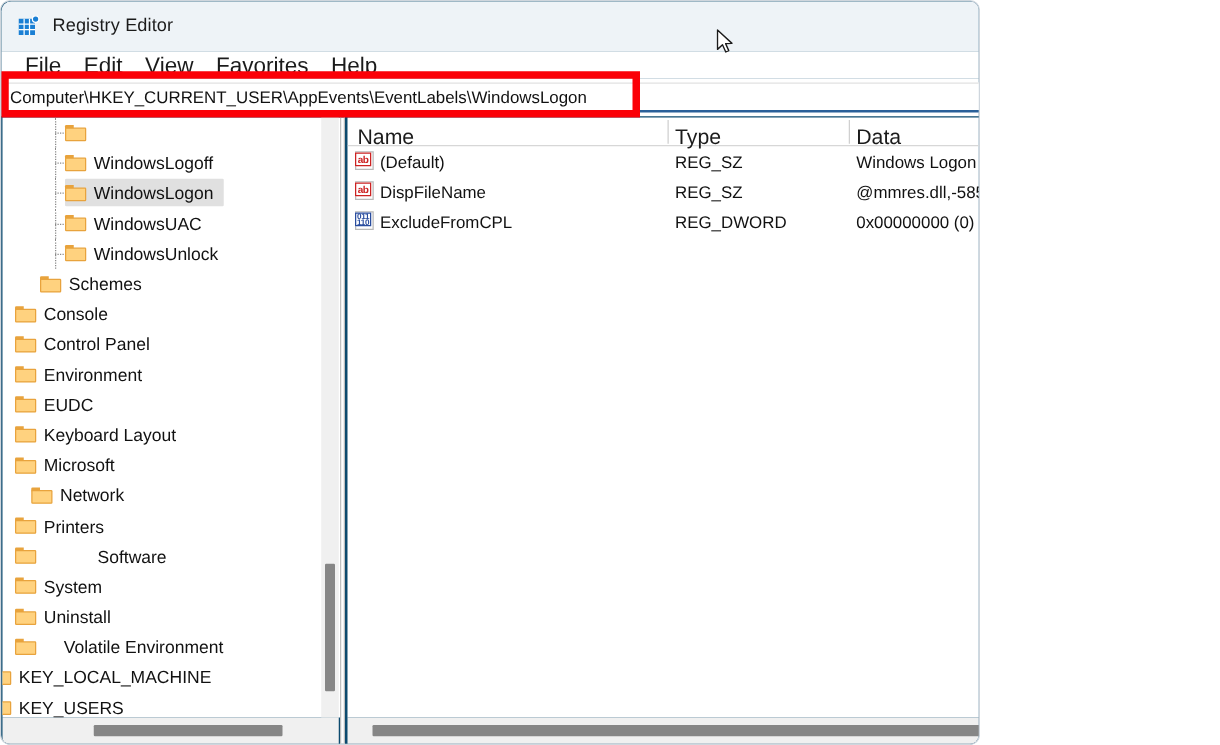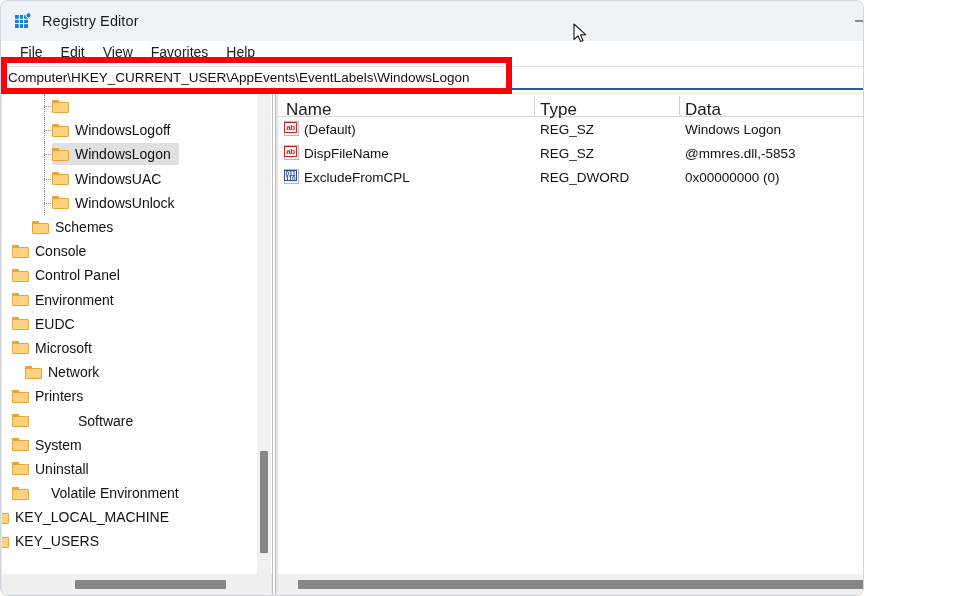--- a/index.html
+++ b/index.html
@@ -4,22 +4,22 @@
 <style>
   * { box-sizing: border-box; margin: 0; padding: 0; }
   html, body {
     width: 976px; height: 596px;
     font-family: "Liberation Sans", sans-serif;
     background: #ffffff;
     overflow: hidden;
   }
   #app {
     position: relative;
-    width: 864px; height: 596px;
-    background: #e5e5e5;
+    width: 784px; height: 596px;
+    background: #0c4a6e;
     border: 1px solid #cfd6dd;
     border-radius: 8px;
     overflow: hidden;
   }
 
   
   .titlebar {
     position: absolute; left: 0; top: 0;
     width: 976px; height: 40px;
     background: #eef3f7;
@@ -50,21 +50,21 @@
 
   
   .menubar {
     position: absolute; left: 0; top: 40px;
     width: 976px; height: 22px;
     background: #ffffff;
     display: flex; align-items: center;
     padding-left: 10px;
   }
   .menu-item {
-    font-size: 14px;
+    font-size: 18px;
     color: #1b1b1b;
     padding: 0 9px;
     line-height: 22px;
   }
 
   
   .addressbar {
     position: absolute; left: 0; top: 62px;
     width: 976px; height: 30px;
     background: #ffffff;
@@ -396,20 +396,29 @@
           </span>
           <span class="label">EUDC</span>
         </div>
       </div>
       <div class="tree-row">
         <div class="inner" style="margin-left: 10px;">
           <span class="folder">
             <span class="tab"></span>
             <span class="body"></span>
           </span>
+          <span class="label">Keyboard Layout</span>
+        </div>
+      </div>
+      <div class="tree-row">
+        <div class="inner" style="margin-left: 10px;">
+          <span class="folder">
+            <span class="tab"></span>
+            <span class="body"></span>
+          </span>
           <span class="label">Microsoft</span>
         </div>
       </div>
       <div class="tree-row">
         <div class="inner" style="margin-left: 23px;">
           <span class="folder">
             <span class="tab"></span>
             <span class="body"></span>
           </span>
           <span class="label">Network</span>

